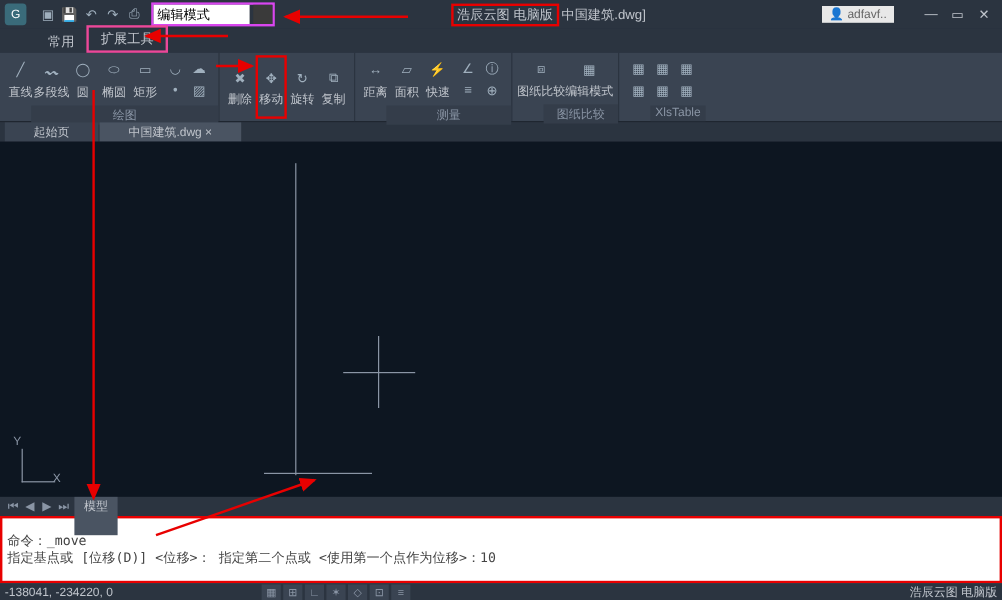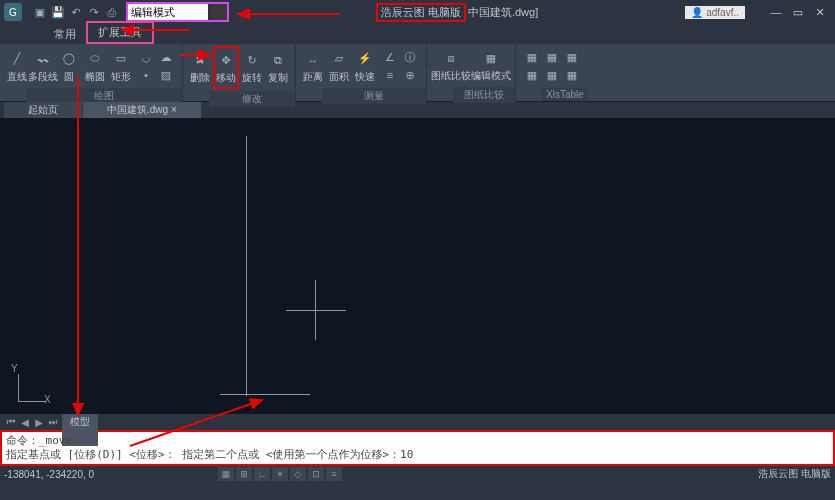--- a/index.html
+++ b/index.html
@@ -12,21 +12,21 @@
   .searchbox { margin-left: 6px; border: 2px solid #d946ef; }
   .searchbox input { width: 80px; height: 16px; background: #fff; border: none; padding: 0 3px; font-size: 11px; }
   .searchbox .sb-btn { width: 16px; height: 16px; background: #3a3a3a; display: inline-block; vertical-align: top; }
   .title-mid { flex: 1; text-align: center; display: flex; align-items: center; justify-content: center; gap: 2px; }
   .ver-box { border: 2px solid #e80000; padding: 0 3px; }
   .title-right { display: flex; align-items: center; gap: 20px; }
   .user-box { background: #e8e8e8; color: #666; padding: 1px 6px; font-size: 10px; }
   .win-btns { display: flex; }
   .win-btn { width: 22px; height: 16px; display: flex; align-items: center; justify-content: center; color: #c0c5cc; cursor: pointer; }
   
-  .tabbar { height: 20px; background: #2b3440; display: flex; align-items: flex-end; padding-left: 44px; color: #c0c5cc; font-size: 11px; }
+  .tabbar { height: 20px; background: #2b3440; display: flex; align-items: flex-end; padding-left: 30px; color: #c0c5cc; font-size: 11px; }
   .tab { padding: 2px 10px; cursor: pointer; }
   .tab.boxed { border: 2px solid #ec4899; }
   
   .ribbon { height: 58px; background: #3a4452; display: flex; color: #c0c5cc; border-bottom: 1px solid #1a2028; }
   .rg { display: flex; flex-direction: column; border-right: 1px solid #2b3440; }
   .rg-tools { display: flex; padding: 2px 4px; flex: 1; }
   .tool { width: 26px; display: flex; flex-direction: column; align-items: center; justify-content: center; gap: 1px; cursor: pointer; padding: 2px 1px; }
   .tool .ic { width: 20px; height: 20px; display: flex; align-items: center; justify-content: center; color: #a0b0be; }
   .tool .lbl { font-size: 10px; color: #c0c5cc; white-space: nowrap; }
   .tool.hl { border: 2px solid #e80000; }
@@ -50,21 +50,21 @@
   .ucs-line-h { height: 1px; width: 28px; background: #8a95a5; position: absolute; bottom: 0; left: 4px; }
   
   .arrow { position: absolute; pointer-events: none; }
   .arrow-line { stroke: #e80000; stroke-width: 2; fill: none; }
   .arrow-head { fill: #e80000; }
   
   .model-tabs { height: 16px; background: #2b3440; display: flex; align-items: center; color: #c0c5cc; font-size: 10px; padding-left: 4px; }
   .nav-btn { width: 14px; text-align: center; cursor: pointer; color: #8a95a5; }
   .mtab { padding: 17px 8px; background: #4a5462; cursor: pointer; margin-left: 2px; }
   
-  .cmdbox { border: 2px solid #e80000; background: #fff; color: #444; font-size: 11px; padding: 2px 4px; line-height: 14px; font-family: SimSun, monospace; }
+  .cmdbox { border: 2px solid #e80000; background: #fff; color: #444; font-size: 11px; padding: 12px 4px; line-height: 14px; font-family: SimSun, monospace; }
   .cmdbox .line { white-space: nowrap; }
   
   .statusbar { height: 16px; background: #2b3440; display: flex; align-items: center; color: #c0c5cc; font-size: 10px; padding: 0 4px; justify-content: space-between; }
   .sb-left { display: flex; align-items: center; gap: 4px; }
   .sb-icons { display: flex; gap: 2px; margin-left: 120px; }
   .sb-ic { width: 16px; height: 14px; background: #3a4452; cursor: pointer; display:flex; align-items:center; justify-content:center; font-size:9px; color:#8a95a5; }
 </style>
 </head>
 <body>
 
@@ -148,21 +148,20 @@
         </div>
       <div class="tool">
           <span class="ic">↻</span>
           <span class="lbl">旋转</span>
         </div>
       <div class="tool">
           <span class="ic">⧉</span>
           <span class="lbl">复制</span>
         </div>
     </div>
-    <div class="rg-title">修改</div>
   </div>
 
   <div class="rg">
     <div class="rg-tools">
       <div class="tool">
           <span class="ic">↔</span>
           <span class="lbl">距离</span>
         </div>
       <div class="tool">
           <span class="ic">▱</span>

